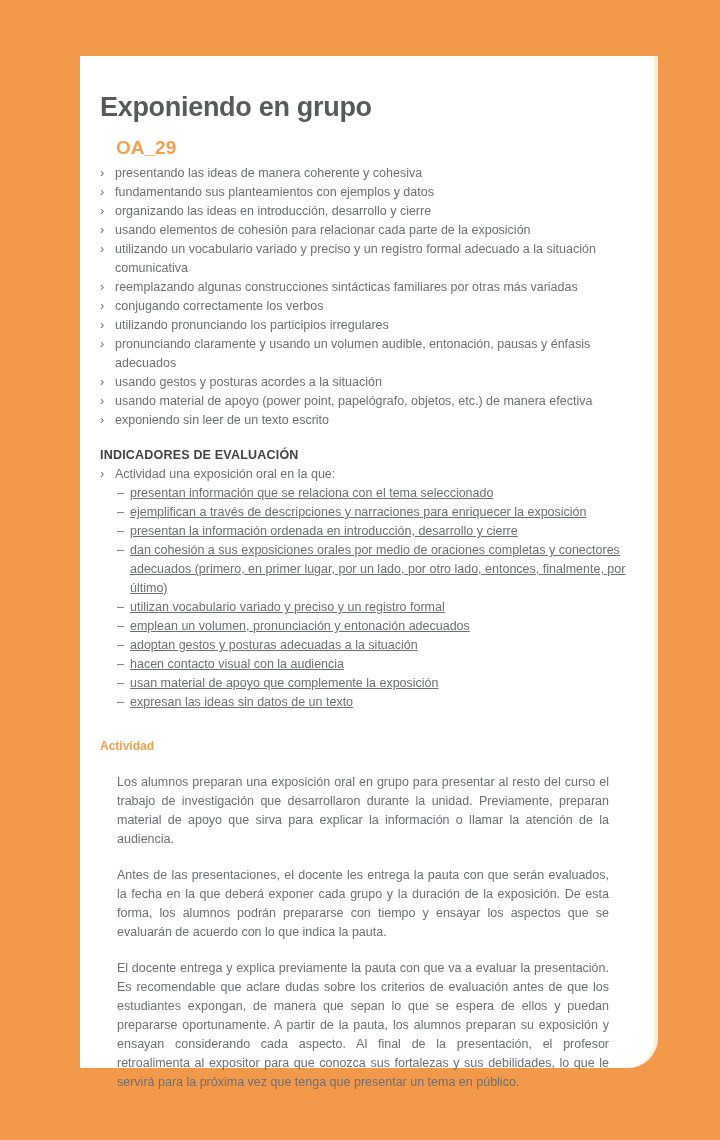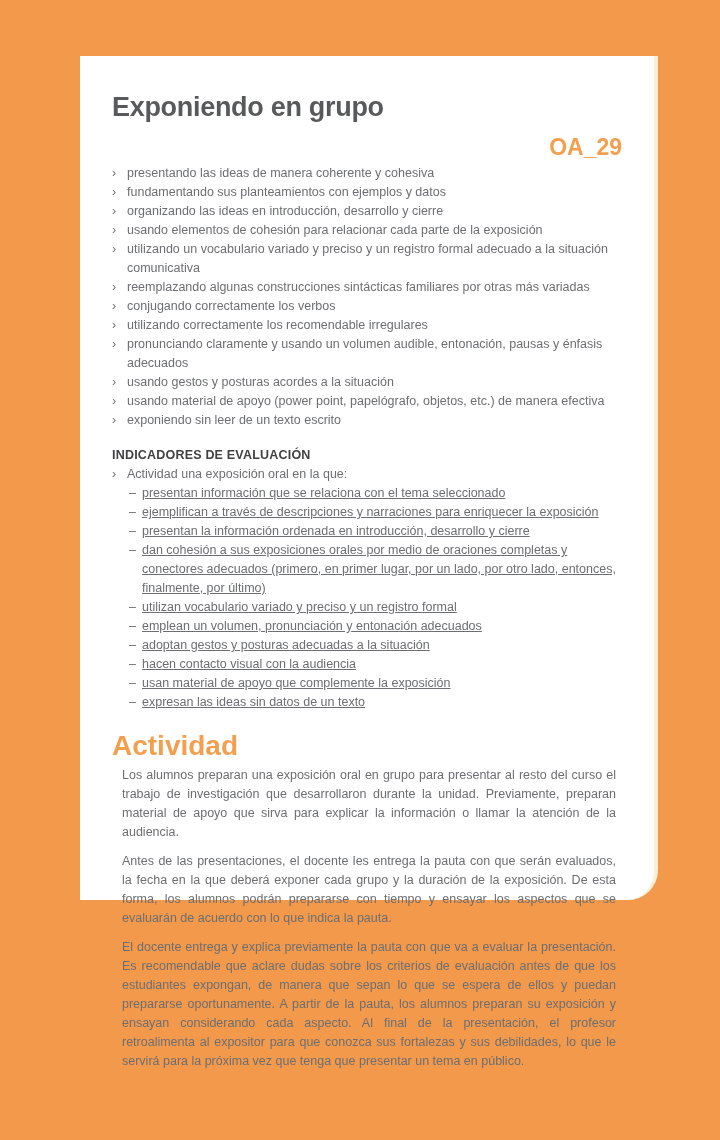--- a/index.html
+++ b/index.html
@@ -13,53 +13,52 @@
   }
   *{box-sizing:border-box;}
   html,body{margin:0;padding:0;}
   body{
     width:720px;height:1140px;overflow:hidden;position:relative;
     background:var(--page-background);
     font-family:"Liberation Sans","DejaVu Sans",sans-serif;
   }
   .card{
     position:absolute;left:80px;top:56px;
-    width:578px;height:844px;
+    width:578px;height:1012px;
     background:var(--card-background);
     border-right:4px solid var(--card-edge-cream);
     border-bottom-right-radius:30px;
-    padding:38px 28px 0 32px;
+    padding:38px 28px 0 20px;
   }
   .page-title{
     margin:0;font-size:27px;line-height:27px;font-weight:bold;
     letter-spacing:-0.3px;color:var(--title-gray);
   }
   .oa-heading{
-    margin:17px 4px 7px;font-size:23px;line-height:19px;font-weight:bold;
+    margin:17px 16px 7px;font-size:19px;line-height:19px;font-weight:bold;
     color:var(--accent-orange);
-    text-align:right;
   }
   .body-text,.intro,.para,.brow,.srow,.subhead{
     font-size:12.5px;line-height:19px;color:var(--body-gray);
   }
   .intro{margin:0;}
-  .para{margin:10px;text-align:justify;hyphens:auto;}
+  .para{margin:17px;text-align:justify;hyphens:auto;}
   .brow{display:flex;}
   .bullet{width:15px;flex:none;}
   .btext{flex:1;}
   .sublist{padding-left:17px;}
   .srow{display:flex;}
   .dash{width:13px;flex:none;}
   .stext{flex:1;text-decoration:underline;}
   .subhead{
     margin:16px 0 0;font-weight:bold;letter-spacing:0.2px;
     color:var(--heading-dark);
   }
   .activity-heading{
-    margin:24px 0 3px;font-size:28px;line-height:20px;font-weight:bold;
+    margin:24px 0 3px;font-size:12px;line-height:20px;font-weight:bold;
     color:var(--accent-orange);
   }
 </style>
 </head>
 <body>
 
 <div class="card">
 
   <h1 class="page-title">Exponiendo en grupo</h1>
 
@@ -98,21 +97,21 @@
         <span class="btext">reemplazando algunas construcciones sintácticas familiares por otras más variadas</span>
       </div>
 
       <div class="brow">
         <span class="bullet">›</span>
         <span class="btext">conjugando correctamente los verbos</span>
       </div>
 
       <div class="brow">
         <span class="bullet">›</span>
-        <span class="btext">utilizando correctamente los recomendable irregulares</span>
+        <span class="btext">utilizando pronunciando los participios irregulares</span>
       </div>
 
       <div class="brow">
         <span class="bullet">›</span>
         <span class="btext">pronunciando claramente y usando un volumen audible, entonación, pausas y énfasis adecuados</span>
       </div>
 
       <div class="brow">
         <span class="bullet">›</span>
         <span class="btext">usando gestos y posturas acordes a la situación</span>

